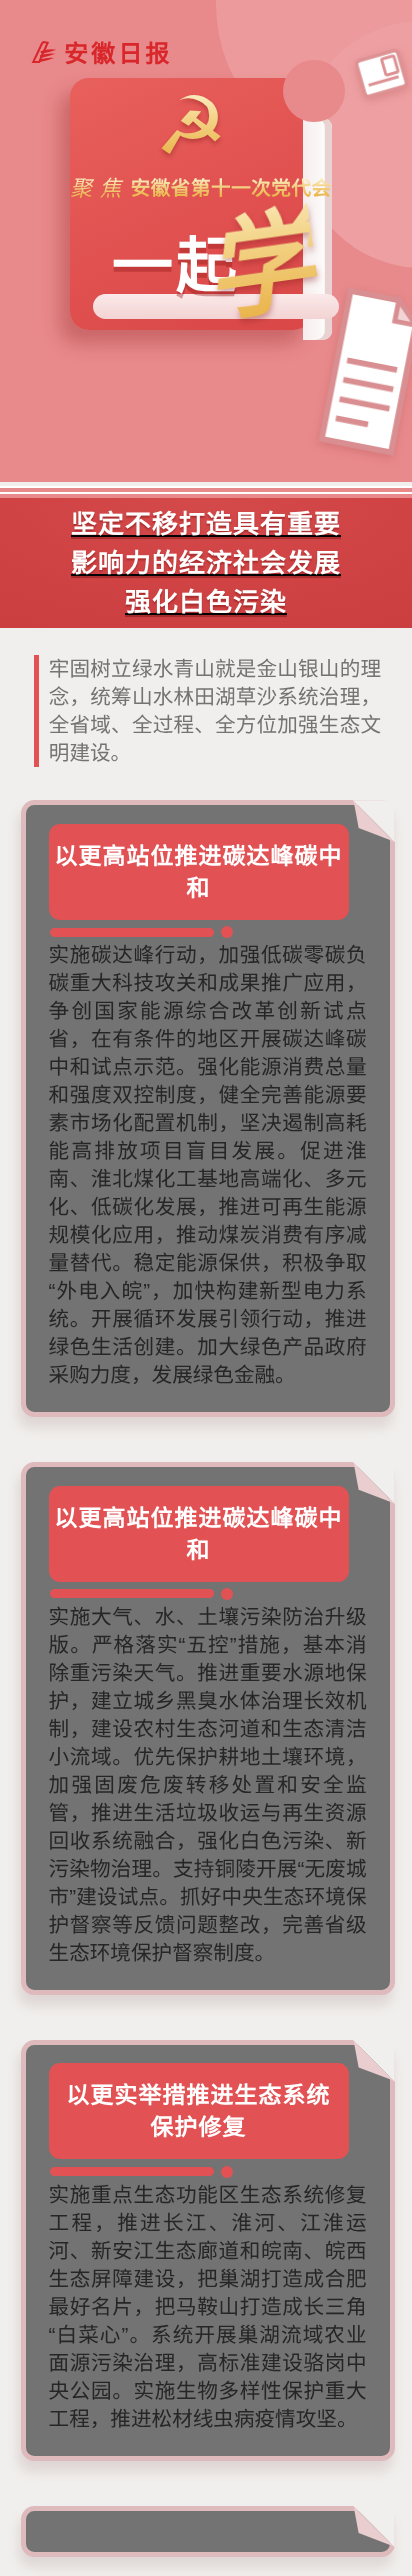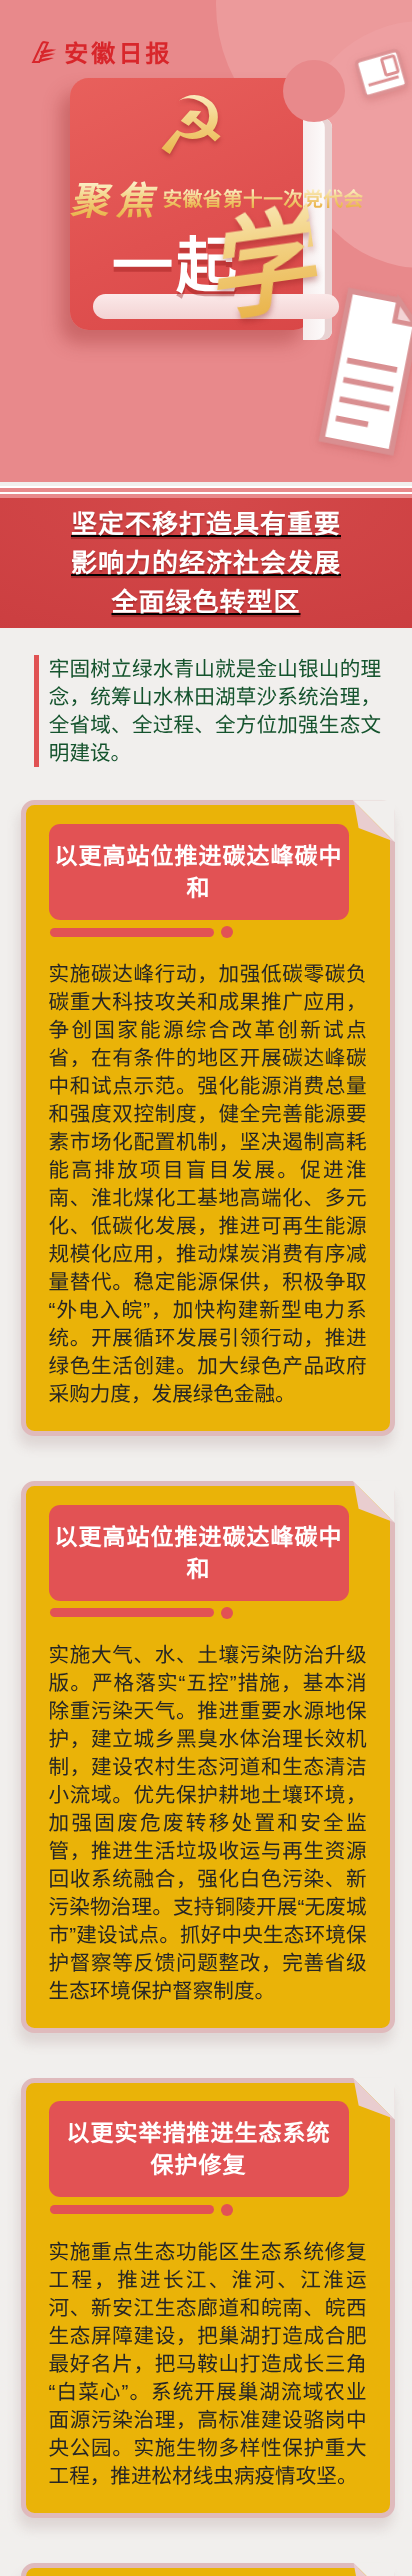--- a/index.html
+++ b/index.html
@@ -27,22 +27,22 @@
   .book-pages { position:absolute; right:-19.6px; top:40px; width:29px; height:222px;
           background:linear-gradient(90deg,#f6eded,#ffffff); border-radius:0 9.3px 9.3px 0; z-index:-1;
           box-shadow:inset -7.2px 0 0 #e8d2d2; }
   .book-notch { position:absolute; right:-33px; top:-18.5px; width:62px; height:62px; border-radius:50%; background:#e8898b; }
 
   .gold-text { background:linear-gradient(180deg,#fdf4d2 0%,#f3d488 40%,#e7ab3a 100%);
                -webkit-background-clip:text; background-clip:text; color:transparent; }
   .emblem { position:absolute; left:0; right:0; top:7.2px; text-align:center; font-size:81px; line-height:82px;
             font-family:"DejaVu Sans",sans-serif; filter:drop-shadow(0 3.1px 2.1px rgba(140,30,30,.45)); }
   .focus-row { position:absolute; left:0; right:0; top:92px; text-align:center; white-space:nowrap; }
-  .focus { font-family:"Liberation Serif","DejaVu Serif",serif; font-style:italic; font-weight:bold;
-           font-size:38px; letter-spacing:7.2px; vertical-align:middle; }
+  .focus { font-family:"Liberation Serif","DejaVu Serif",serif; font-style:italic; font-weight:normal;
+           font-size:22px; letter-spacing:7.2px; vertical-align:middle; }
   .congress { font-weight:bold; font-size:19.6px; letter-spacing:0.5px; vertical-align:middle; }
   .study-pre,.study-post { position:absolute; color:#ffffff; font-weight:bold; letter-spacing:3.1px;
            font-size:61px; text-shadow:0 4.6px 0 rgba(150,25,25,.40); }
   .study-pre { left:42px; top:138px; }
   .study-post { left:76px; top:205px; }
   .study-char { position:absolute; left:133px; top:98px; font-family:"Liberation Serif","DejaVu Serif",serif;
            font-weight:bold; font-style:italic; font-size:111px; transform:rotate(-8deg);
            filter:drop-shadow(0 4.1px 3.1px rgba(140,30,30,.4)); }
   .book-spine { position:absolute; left:23px; right:-27px; bottom:11.3px; height:25px;
            background:linear-gradient(180deg,#fbe9e9,#f3d3d3); border-radius:13.4px; z-index:-1; }
@@ -52,37 +52,37 @@
   .sep i { display:block; height:2.1px; background:#ffffff; }
   .sep i:first-child { margin-top:4.1px; margin-bottom:3.6px; }
   .banner { background:radial-gradient(120% 160% at 50% 0%, #d4494a 0%, #cc3f41 70%, #c83c3e 100%);
             padding:7.2px 0 6.2px; text-align:center;text-decoration:underline; }
   .banner div { color:#ffffff; font-weight:bold; font-size:26px; line-height:39px; letter-spacing:1px;
             text-shadow:0 2.1px 1.5px rgba(110,10,10,.4); }
 
   
   main { display:block; }
   .intro { margin:27px 31px 0 34px; padding-left:9.8px; border-left:5.7px solid #e05253;
-           font-size:20.6px; line-height:28px; color:#14532d; text-align:justify; word-break:break-all; }
+           font-size:20.6px; line-height:28px; color:#737373; text-align:justify; word-break:break-all; }
 
   .card { position:relative; margin:33px 0 0 20.6px; width:374px;
-          background:#eab308; border:5.2px solid #dfbabc; border-radius:13.4px;
+          background:#737373; border:5.2px solid #dfbabc; border-radius:13.4px;
           padding:18.5px 23px 23px; box-shadow:-2.1px 10.3px 11.3px rgba(140,105,105,.18); }
   .card + .card { margin-top:45px; }
   .card::before { content:""; position:absolute; top:-5.2px; right:-5.2px; width:42px; height:42px;
           background:#f1efed; clip-path:polygon(0 0,100% 0,100% 100%); }
   .card::after { content:""; position:absolute; top:-5.2px; right:-5.2px; width:42px; height:42px;
           background:#e9cdcf; clip-path:polygon(2% 2%,98% 98%,14% 66%); }
   .card-title { width:300px; background:#e25254; border-radius:11.3px; color:#ffffff; text-align:center;
           font-size:23px; line-height:32px; font-weight:bold; padding:16px 0; white-space:pre-line;
           letter-spacing:1px; }
   .underline { margin:6.2px 0 0 1.5px; height:12px; display:flex; align-items:center; }
   .underline .bar { width:164px; height:8.8px; background:#e25254; border-radius:4.6px; }
   .underline .dot { width:12px; height:12px; border-radius:50%; background:#e25254; margin-left:7.2px; }
-  .card-body { margin-top:22px; font-size:20.6px; line-height:28px; color:#262626;
+  .card-body { margin-top:3px; font-size:20.6px; line-height:28px; color:#262626;
           text-align:justify; word-break:break-all; }
 </style>
 </head>
 <body>
 
 <div class="page">
 
   <header class="hero">
     <div class="circle c1"></div>
     <div class="circle c2"></div>
@@ -126,21 +126,21 @@
     </div>
   </header>
 
   <div class="sep">
       <i></i>
       <i></i>
     </div>
   <section class="banner">
     <div>坚定不移打造具有重要</div>
     <div>影响力的经济社会发展</div>
-    <div>全面绿色转型区</div>
+    <div>强化白色污染</div>
   </section>
 
   <main>
     <p class="intro">牢固树立绿水青山就是金山银山的理念，统筹山水林田湖草沙系统治理，全省域、全过程、全方位加强生态文明建设。</p>
 
     <section class="card">
       <h2 class="card-title">以更高站位推进碳达峰碳中和</h2>
       <div class="underline">
         <span class="bar"></span>
         <span class="dot"></span>

